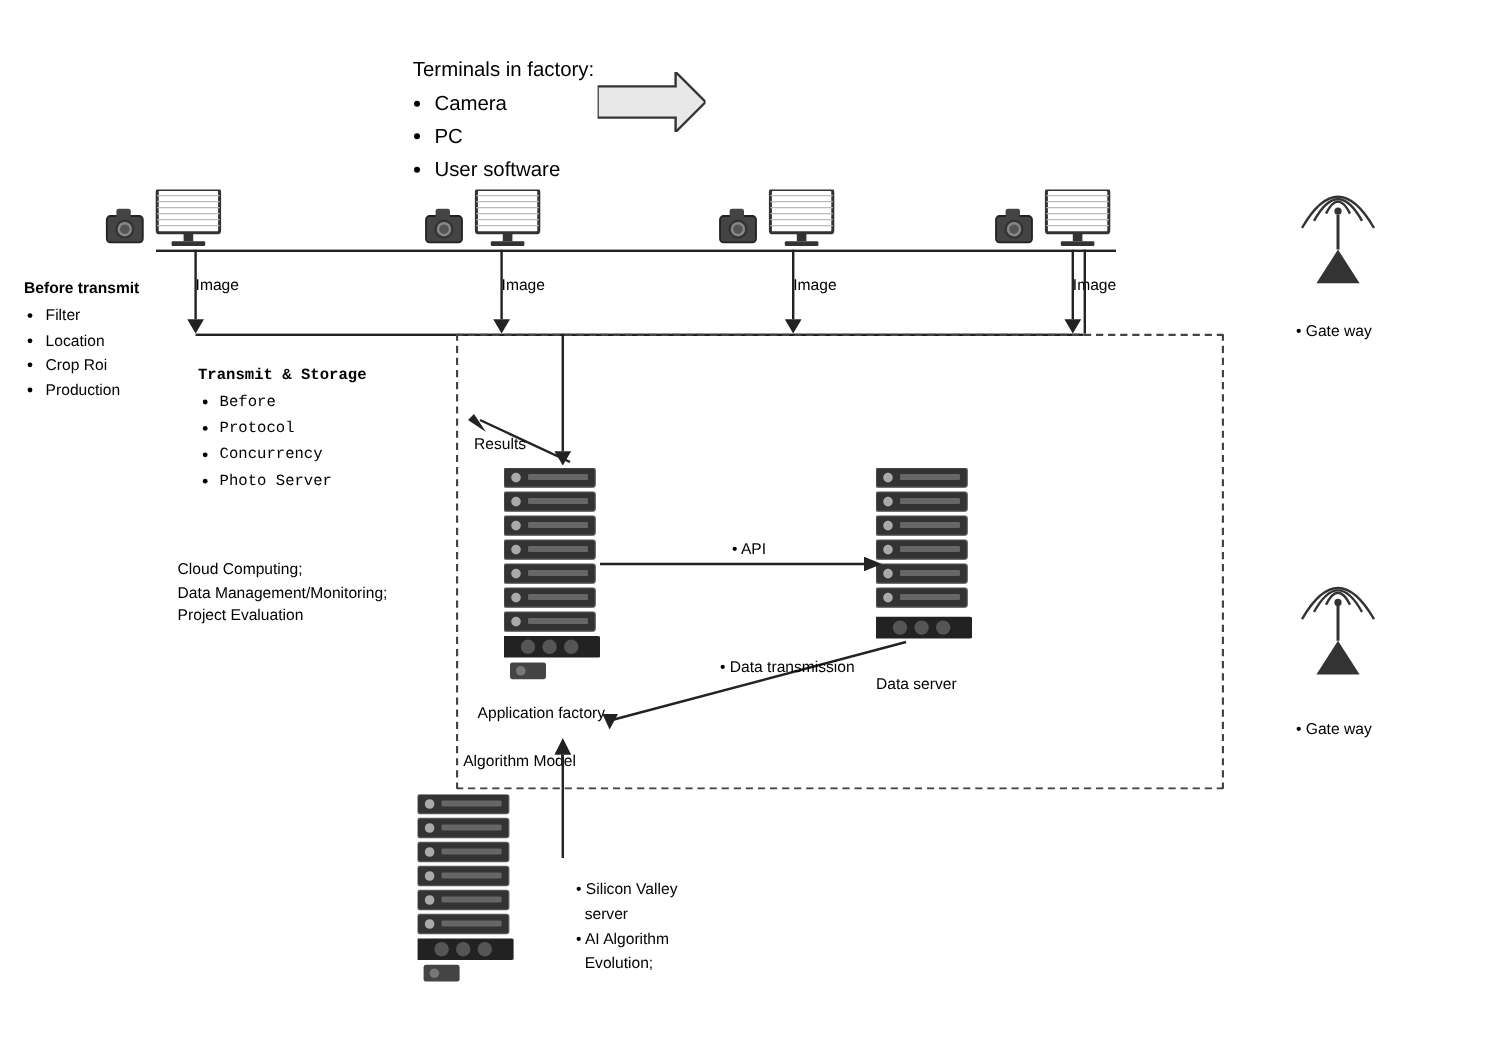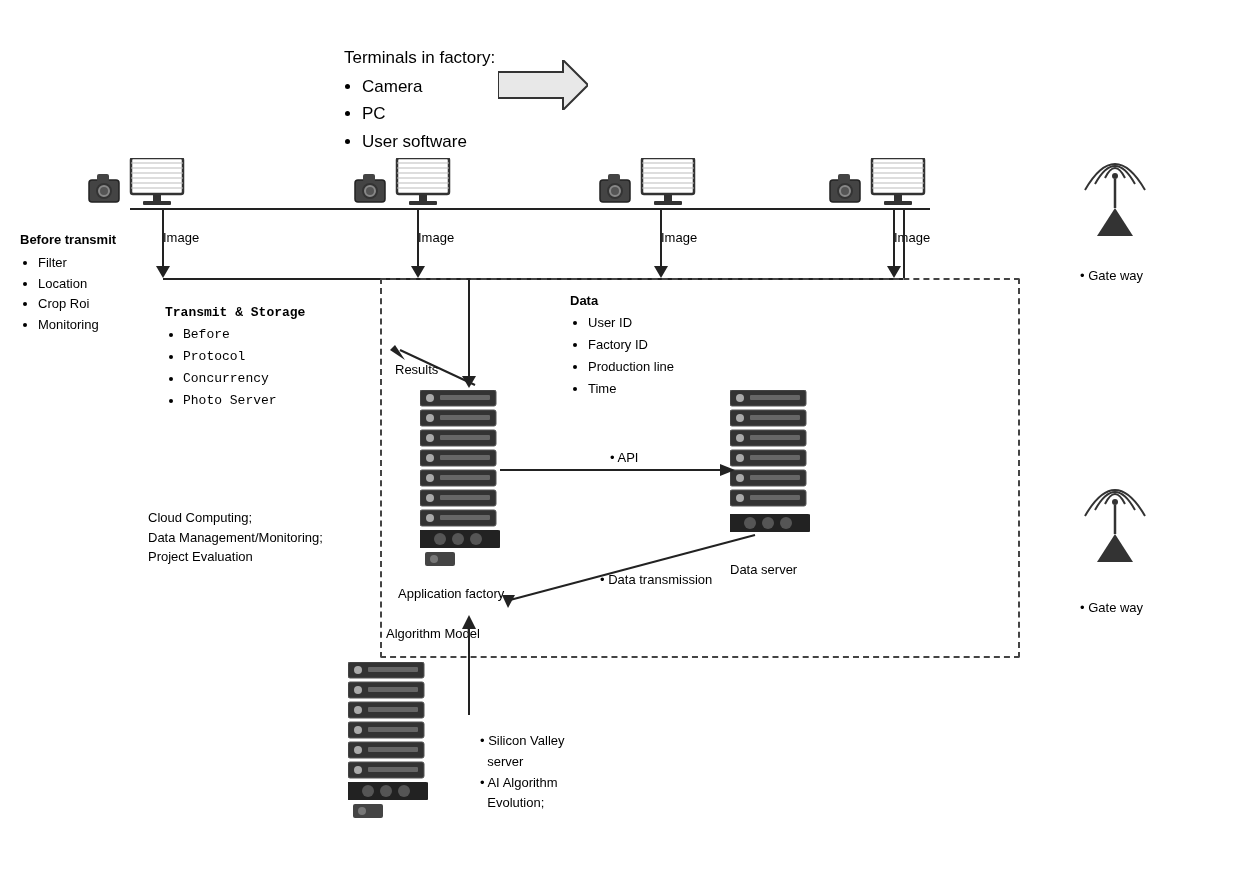--- a/index.html
+++ b/index.html
@@ -141,21 +141,21 @@
   <svg style="position:absolute;top:60px;left:498px;" width="90" height="50">
     <polygon points="0,12 65,12 65,0 90,25 65,50 65,38 0,38" fill="#e8e8e8" stroke="#333" stroke-width="2"></polygon>
   </svg>
 
   <div class="before-transmit">
     <strong>Before transmit</strong>
     <ul>
       <li>Filter</li>
       <li>Location</li>
       <li>Crop Roi</li>
-      <li>Monitoring</li>
+      <li>Production</li>
     </ul>
   </div>
 
   <div class="h-line" style="top:208px;left:130px;width:800px;"></div>
 
   <div class="terminal-station" style="top:158px;left:83px;">
 
     <svg width="42" height="38">
       <rect x="6" y="10" width="30" height="22" rx="3" fill="#444" stroke="#222" stroke-width="1.5"></rect>
       <rect x="14" y="4" width="12" height="8" rx="2" fill="#444"></rect>
@@ -269,29 +269,20 @@
   <div class="transmit-label" style="top:302px;left:165px;font-family:Liberation Mono, monospace;">
     <strong>Transmit &amp; Storage</strong>
     <ul>
       <li>Before</li>
       <li>Protocol</li>
       <li>Concurrency</li>
       <li>Photo Server</li>
     </ul>
   </div>
 
-  <div class="data-list" style="top:290px;left:570px;">
-    <strong>Data</strong>
-    <ul>
-      <li>User ID</li>
-      <li>Factory ID</li>
-      <li>Production line</li>
-      <li>Time</li>
-    </ul>
-  </div>
 
   <svg style="position:absolute;top:278px;left:462px;" width="14" height="110">
     <line x1="7" y1="0" x2="7" y2="98" stroke="#222" stroke-width="2"></line>
     <polygon points="0,98 14,98 7,110" fill="#222"></polygon>
   </svg>
 
   <svg style="position:absolute;top:340px;left:390px;" width="90" height="50">
     <line x1="85" y1="45" x2="10" y2="10" stroke="#222" stroke-width="2"></line>
     <polygon points="0,5 15,15 5,0" fill="#222" transform="translate(0,5)"></polygon>
   </svg>
@@ -382,25 +373,25 @@
     <polygon points="220,4 235,10 220,16" fill="#222"></polygon>
   </svg>
   <div class="label-text" style="top:450px;left:610px;">
     <span>•</span> <span>API</span>
   </div>
 
   <svg style="position:absolute;top:530px;left:500px;" width="260" height="80">
     <line x1="255" y1="5" x2="10" y2="70" stroke="#222" stroke-width="2"></line>
     <polygon points="2,65 15,65 8,78" fill="#222"></polygon>
   </svg>
-  <div class="label-text" style="top:548px;left:600px;margin-top:24px;">
+  <div class="label-text" style="top:548px;left:600px;">
     <span>•</span> <span>Data transmission</span>
   </div>
 
-  <div class="cloud-label" style="top:464px;left:148px;margin-top:44px;">
+  <div class="cloud-label" style="top:464px;left:148px;">
     <div>Cloud Computing;</div>
     <div>Data Management/Monitoring;</div>
     <div>Project Evaluation</div>
   </div>
 
   <div class="label-text" style="top:626px;left:386px;">Algorithm Model</div>
 
   <svg style="position:absolute;top:615px;left:462px;" width="14" height="100">
     <polygon points="0,14 14,14 7,0" fill="#222"></polygon>
     <line x1="7" y1="14" x2="7" y2="100" stroke="#222" stroke-width="2"></line>

